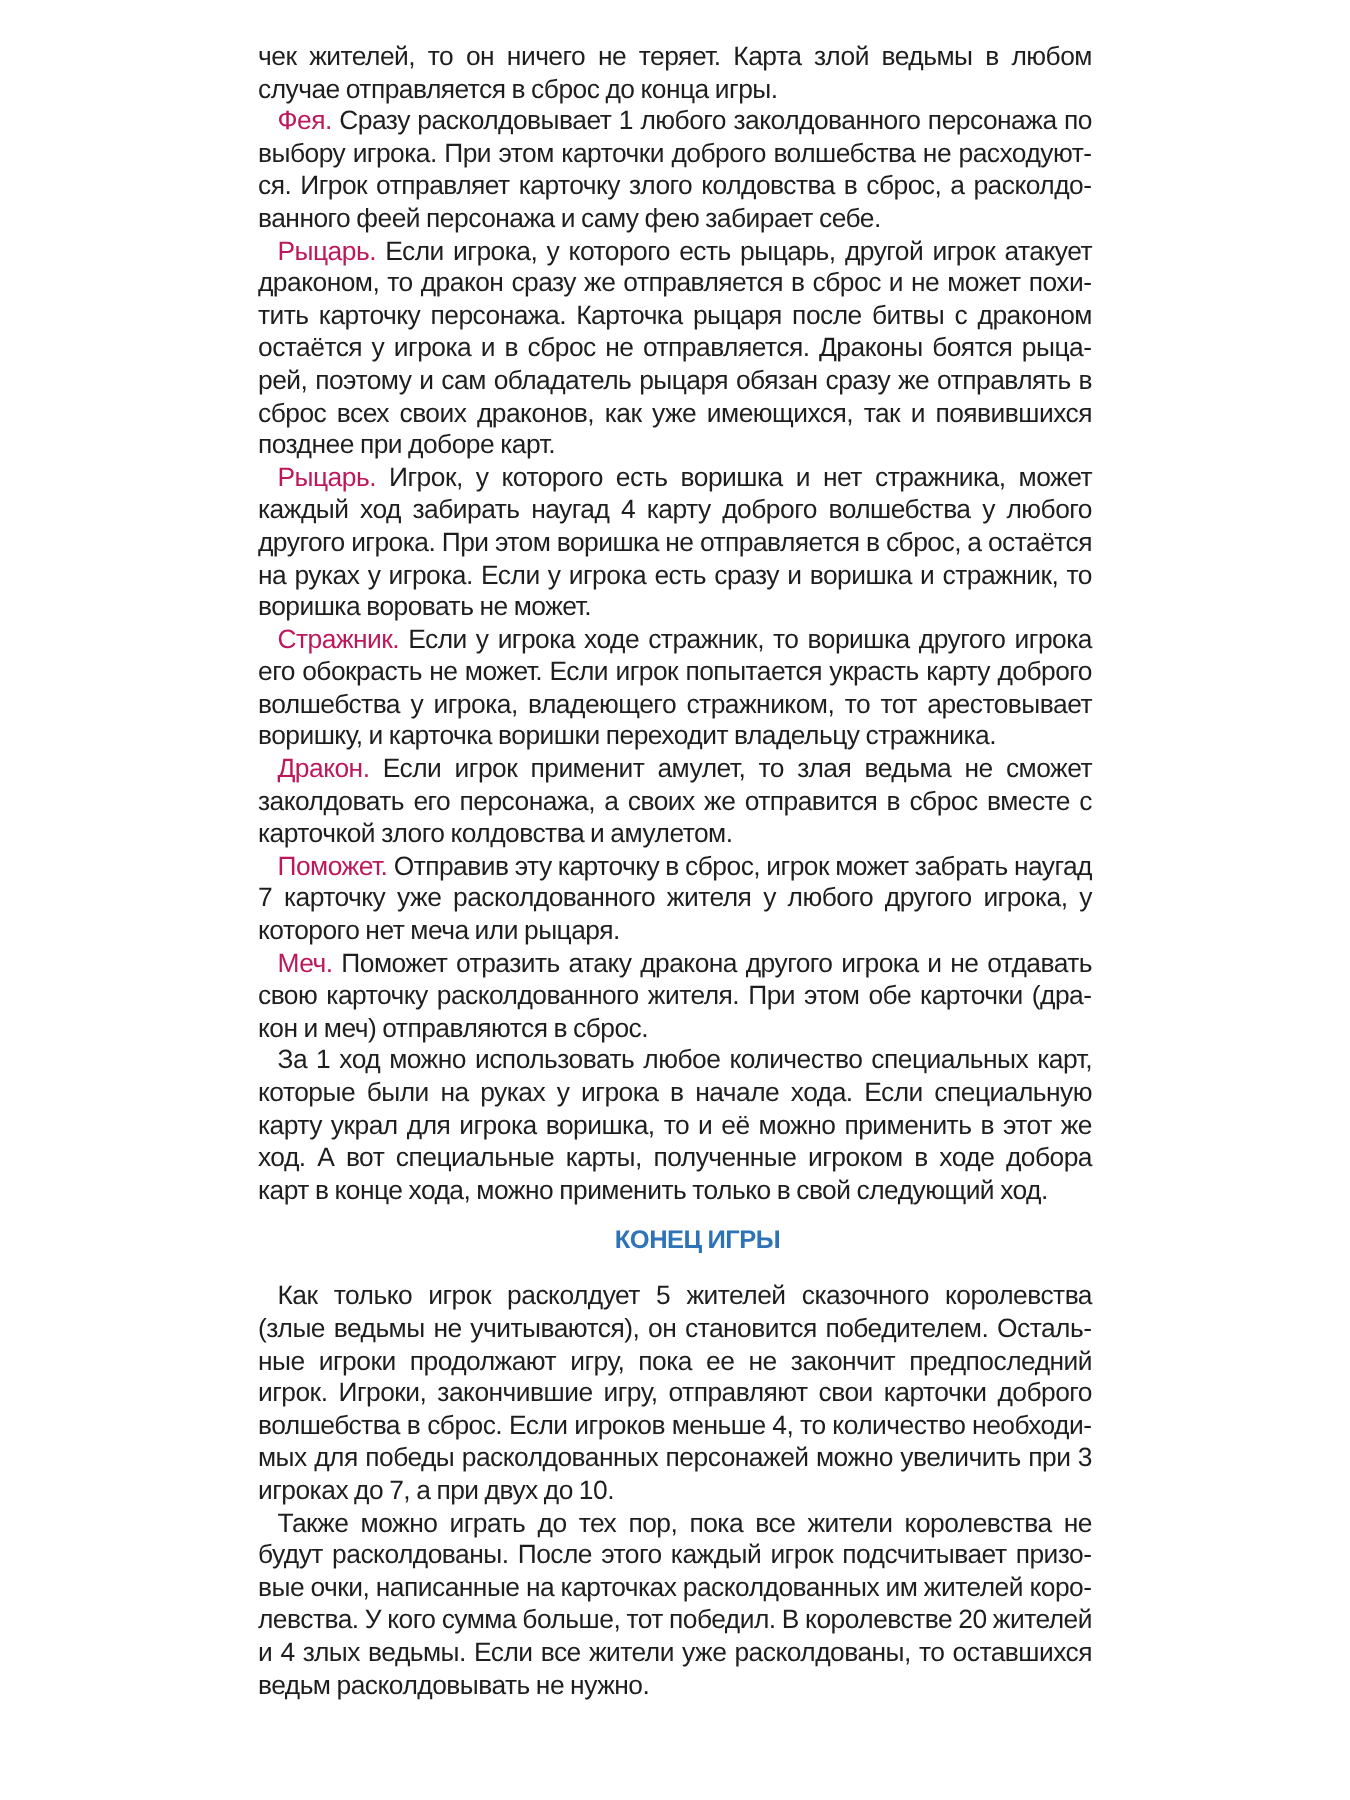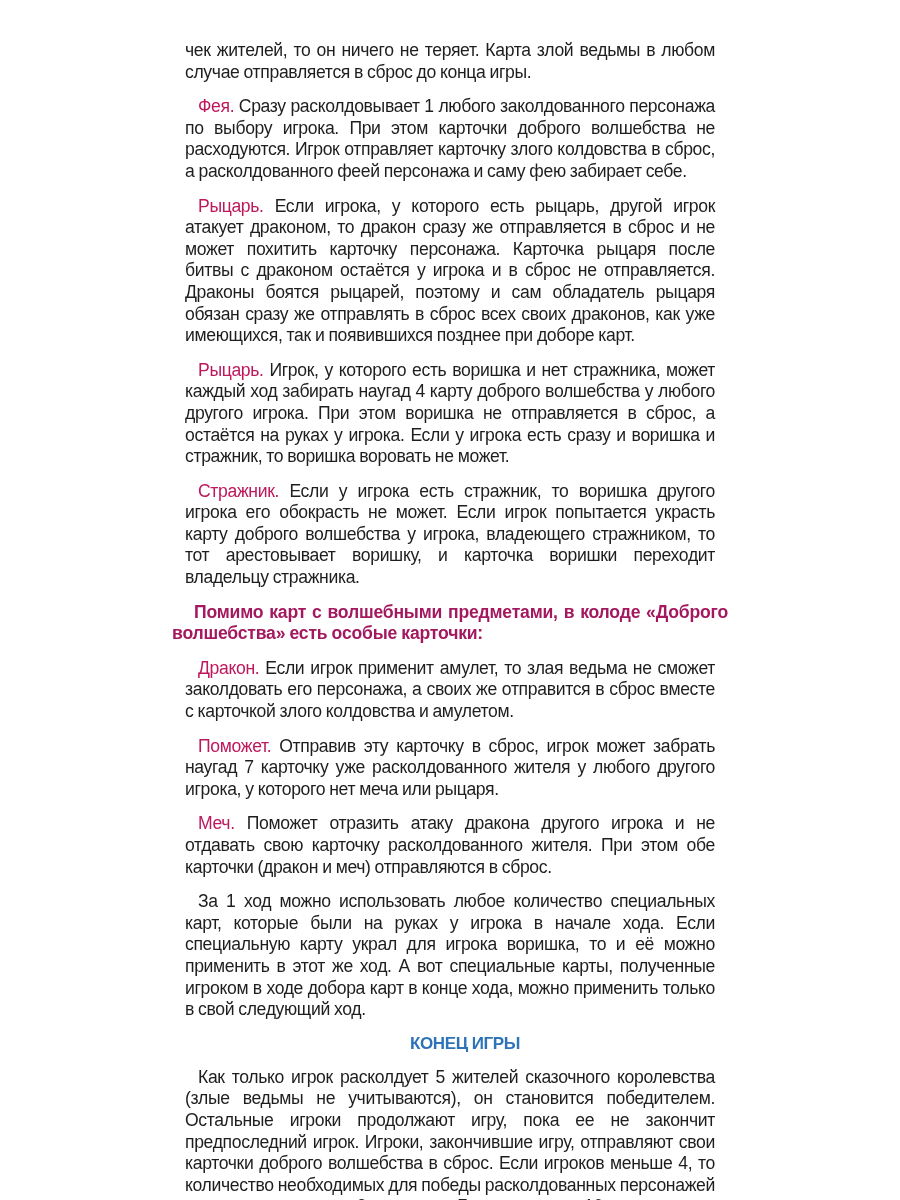--- a/index.html
+++ b/index.html
@@ -10,37 +10,37 @@
       top: 27px;
       width: 556px;
       font-family: "Liberation Sans", sans-serif;
       font-size: 17.6px;
       line-height: 21.6px;
       color: #1e1e1e;
       letter-spacing: -0.35px;
       word-spacing: -0.5px;
     }
     .para {
-      margin: 13px;
+      margin: 0;
       text-align: justify;
       text-indent: 13px;
       hyphens: manual;
     }
     .para.cont { text-indent: 0; }
     .term { color: #be185d; }
     .callout {
       margin: 0;
       color: #a3185f;
       font-weight: bold;
       text-indent: 22px;
       text-align: justify;
       letter-spacing: -0.2px;
     }
     .heading {
-      margin: 13px 0 4px 0;
+      margin: 13px 0 16px 0;
       color: #2e73b8;
       font-weight: bold;
       text-align: center;
       font-size: 17px;
       line-height: 20px;
       padding-left: 30px;
     }
   </style>
 </head>
 <body>
@@ -57,24 +57,23 @@
 
   <p class="para">
     <span class="term">Рыцарь.</span><span> Если игрока, у которого есть рыцарь, другой игрок атакует драконом, то дракон сразу же отправляется в сброс и не может похи­тить карточку персонажа. Карточка рыцаря после битвы с драконом остаётся у игрока и в сброс не отправляется. Драконы боятся рыца­рей, поэтому и сам обладатель рыцаря обязан сразу же отправлять в сброс всех своих драконов, как уже имеющихся, так и появившихся позднее при доборе карт.</span>
   </p>
 
   <p class="para">
     <span class="term">Рыцарь.</span><span> Игрок, у которого есть воришка и нет стражника, может каждый ход забирать наугад 4 карту доброго волшебства у любого другого игрока. При этом воришка не отправляется в сброс, а остаётся на руках у игрока. Если у игрока есть сразу и воришка и стражник, то воришка воровать не может.</span>
   </p>
 
   <p class="para">
-    <span class="term">Стражник.</span><span> Если у игрока есть стражник, то воришка другого игрока его обокрасть не может. Если игрок попытается украсть карту доброго волшебства у игрока, владеющего стражником, то тот арестовывает воришку, и карточка воришки переходит владельцу стражника.</span>
+    <span class="term">Стражник.</span><span> Если у игрока ходе стражник, то воришка другого игрока его обокрасть не может. Если игрок попытается украсть карту доброго волшебства у игрока, владеющего стражником, то тот арестовывает воришку, и карточка воришки переходит владельцу стражника.</span>
   </p>
 
-  <p class="callout">Помимо карт с волшебными предметами, в колоде «Доброго волшебства»  есть особые карточки:</p>
 
   <p class="para">
     <span class="term">Дракон.</span><span> Если игрок применит амулет, то злая ведьма не сможет заколдовать его персонажа, а своих же отправится в сброс вместе с карточкой злого колдовства и амулетом.</span>
   </p>
 
   <p class="para">
     <span class="term">Поможет.</span><span> Отправив эту карточку в сброс, игрок может забрать наугад 7 карточку уже расколдованного жителя у любого другого игрока, у которого нет меча или рыцаря.</span>
   </p>
 
   <p class="para">

